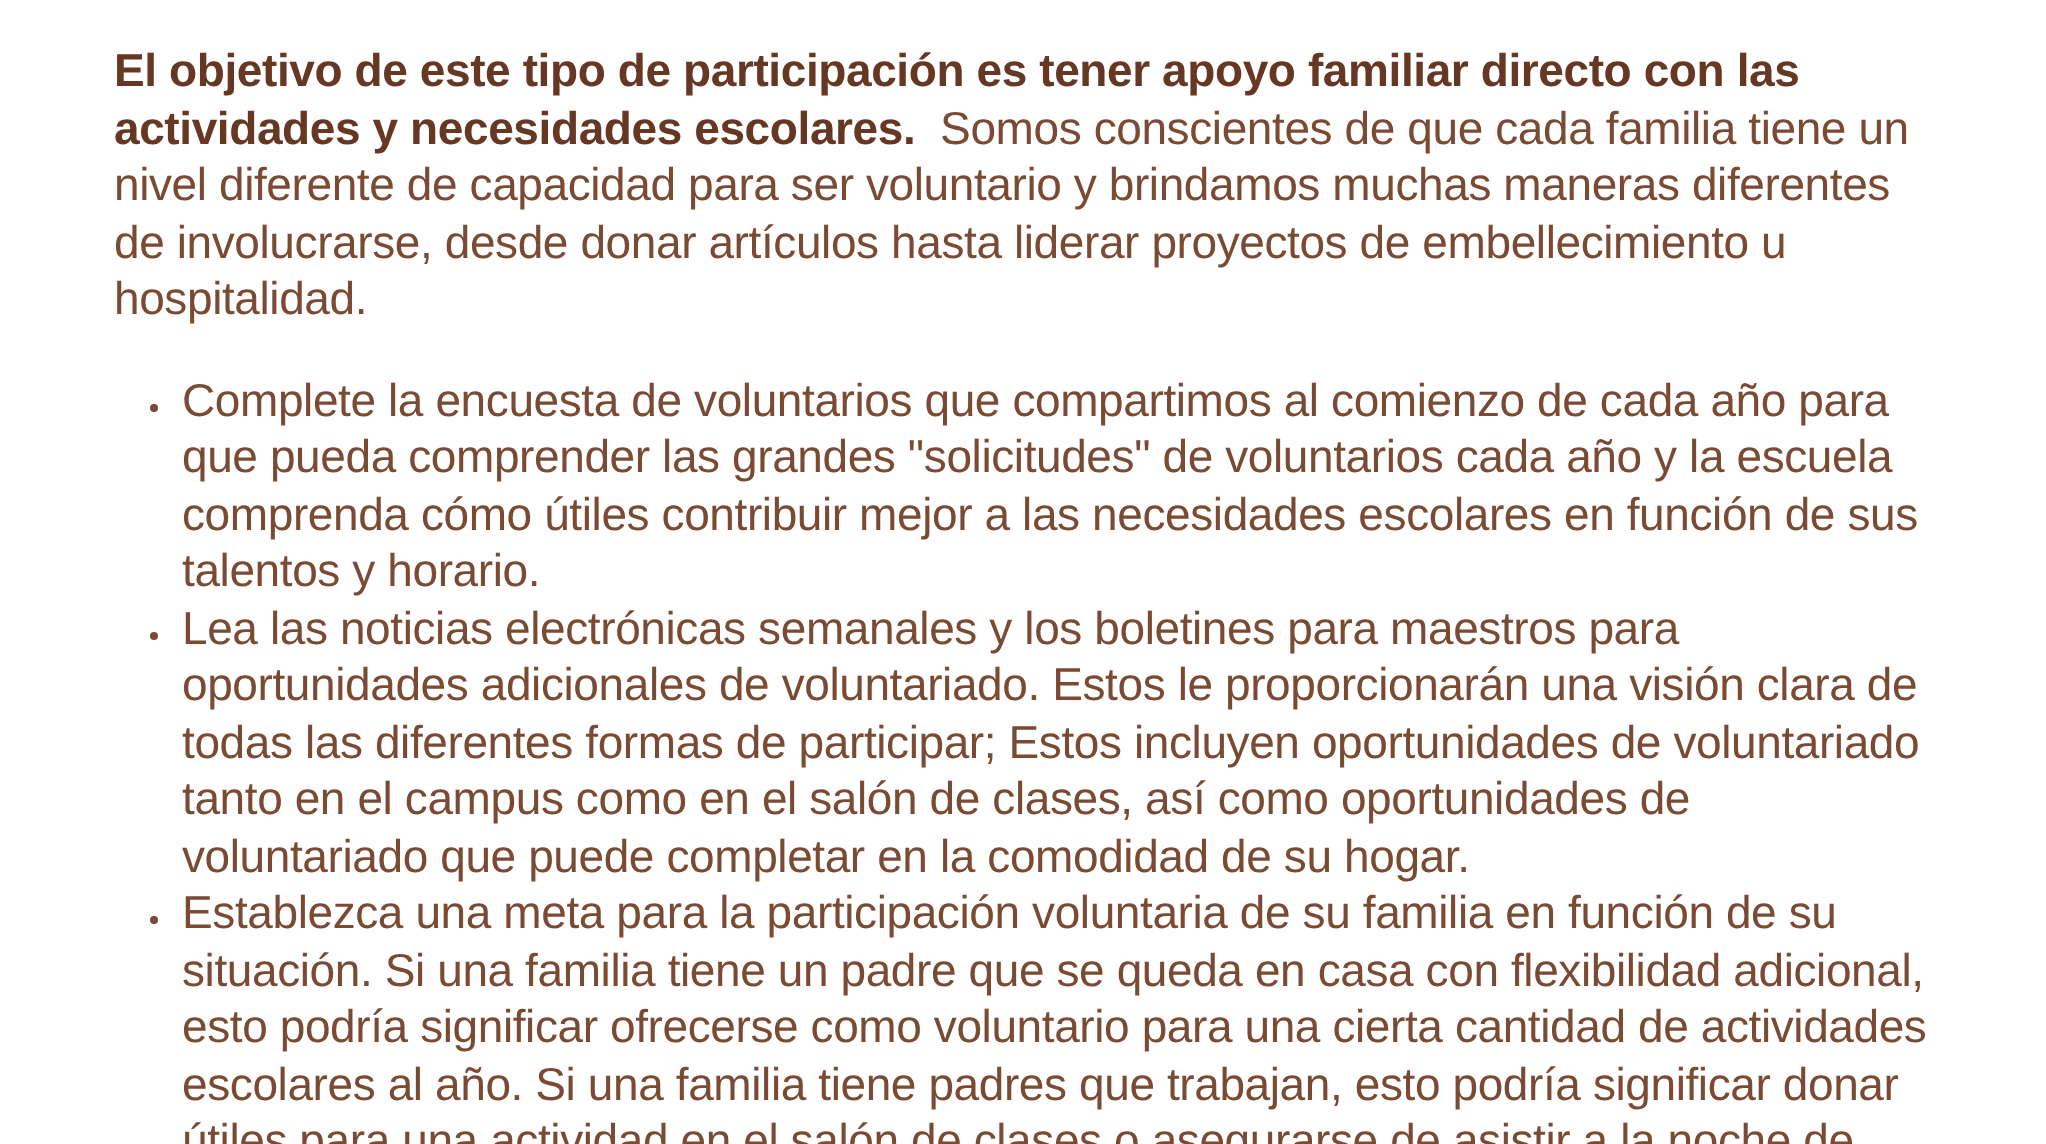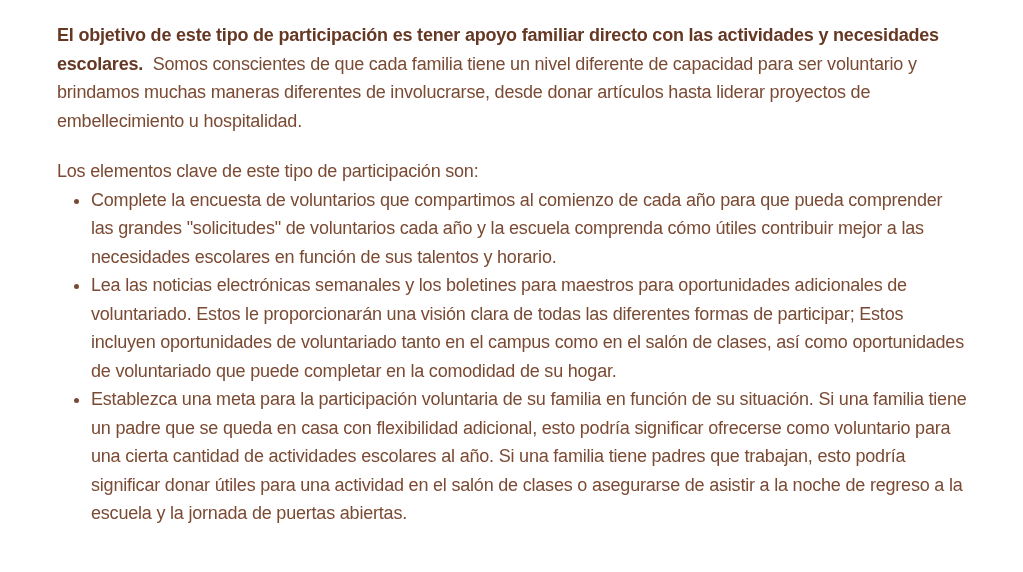--- a/index.html
+++ b/index.html
@@ -7,21 +7,21 @@
     width: 1023px;
     height: 572px;
     background: #ffffff;
     overflow: hidden;
   }
   .page {
     width: 1023px;
     height: 572px;
     padding: 21px 54px 0 57px;
     font-family: "Liberation Sans", "DejaVu Sans", sans-serif;
-    font-size: 18px;
+    font-size: 23px;
     line-height: 28.5px;
     letter-spacing: -0.2px;
     color: #7a4a33;
   }
   .content {
     max-width: 912px;
   }
   .intro {
     margin-bottom: 22px;
   }
@@ -46,21 +46,20 @@
   }
 </style>
 </head>
 <body>
 
 <div class="page">
   <div class="content">
 
     <p class="intro"><span class="lead-bold">El objetivo de este tipo de participación es tener apoyo familiar directo con las actividades y necesidades escolares.</span><span>&nbsp; Somos conscientes de que cada familia tiene un nivel diferente de capacidad para ser voluntario y brindamos muchas maneras diferentes de involucrarse, desde donar artículos hasta liderar proyectos de embellecimiento u hospitalidad.</span></p>
 
-    <p class="list-intro">Los elementos clave de este tipo de participación son:</p>
 
     <ul class="key-list">
       <li>Complete la encuesta de voluntarios que compartimos al comienzo de cada año para que pueda comprender las grandes "solicitudes" de voluntarios cada año y la escuela comprenda cómo útiles contribuir mejor a las necesidades escolares en función de sus talentos y horario.</li>
       <li>Lea las noticias electrónicas semanales y los boletines para maestros para oportunidades adicionales de voluntariado. Estos le proporcionarán una visión clara de todas las diferentes formas de participar; Estos incluyen oportunidades de voluntariado tanto en el campus como en el salón de clases, así como oportunidades de voluntariado que puede completar en la comodidad de su hogar.</li>
       <li>Establezca una meta para la participación voluntaria de su familia en función de su situación. Si una familia tiene un padre que se queda en casa con flexibilidad adicional, esto podría significar ofrecerse como voluntario para una cierta cantidad de actividades escolares al año. Si una familia tiene padres que trabajan, esto podría significar donar útiles para una actividad en el salón de clases o asegurarse de asistir a la noche de regreso a la escuela y la jornada de puertas abiertas.</li>
     </ul>
 
   </div>
 </div>
 

